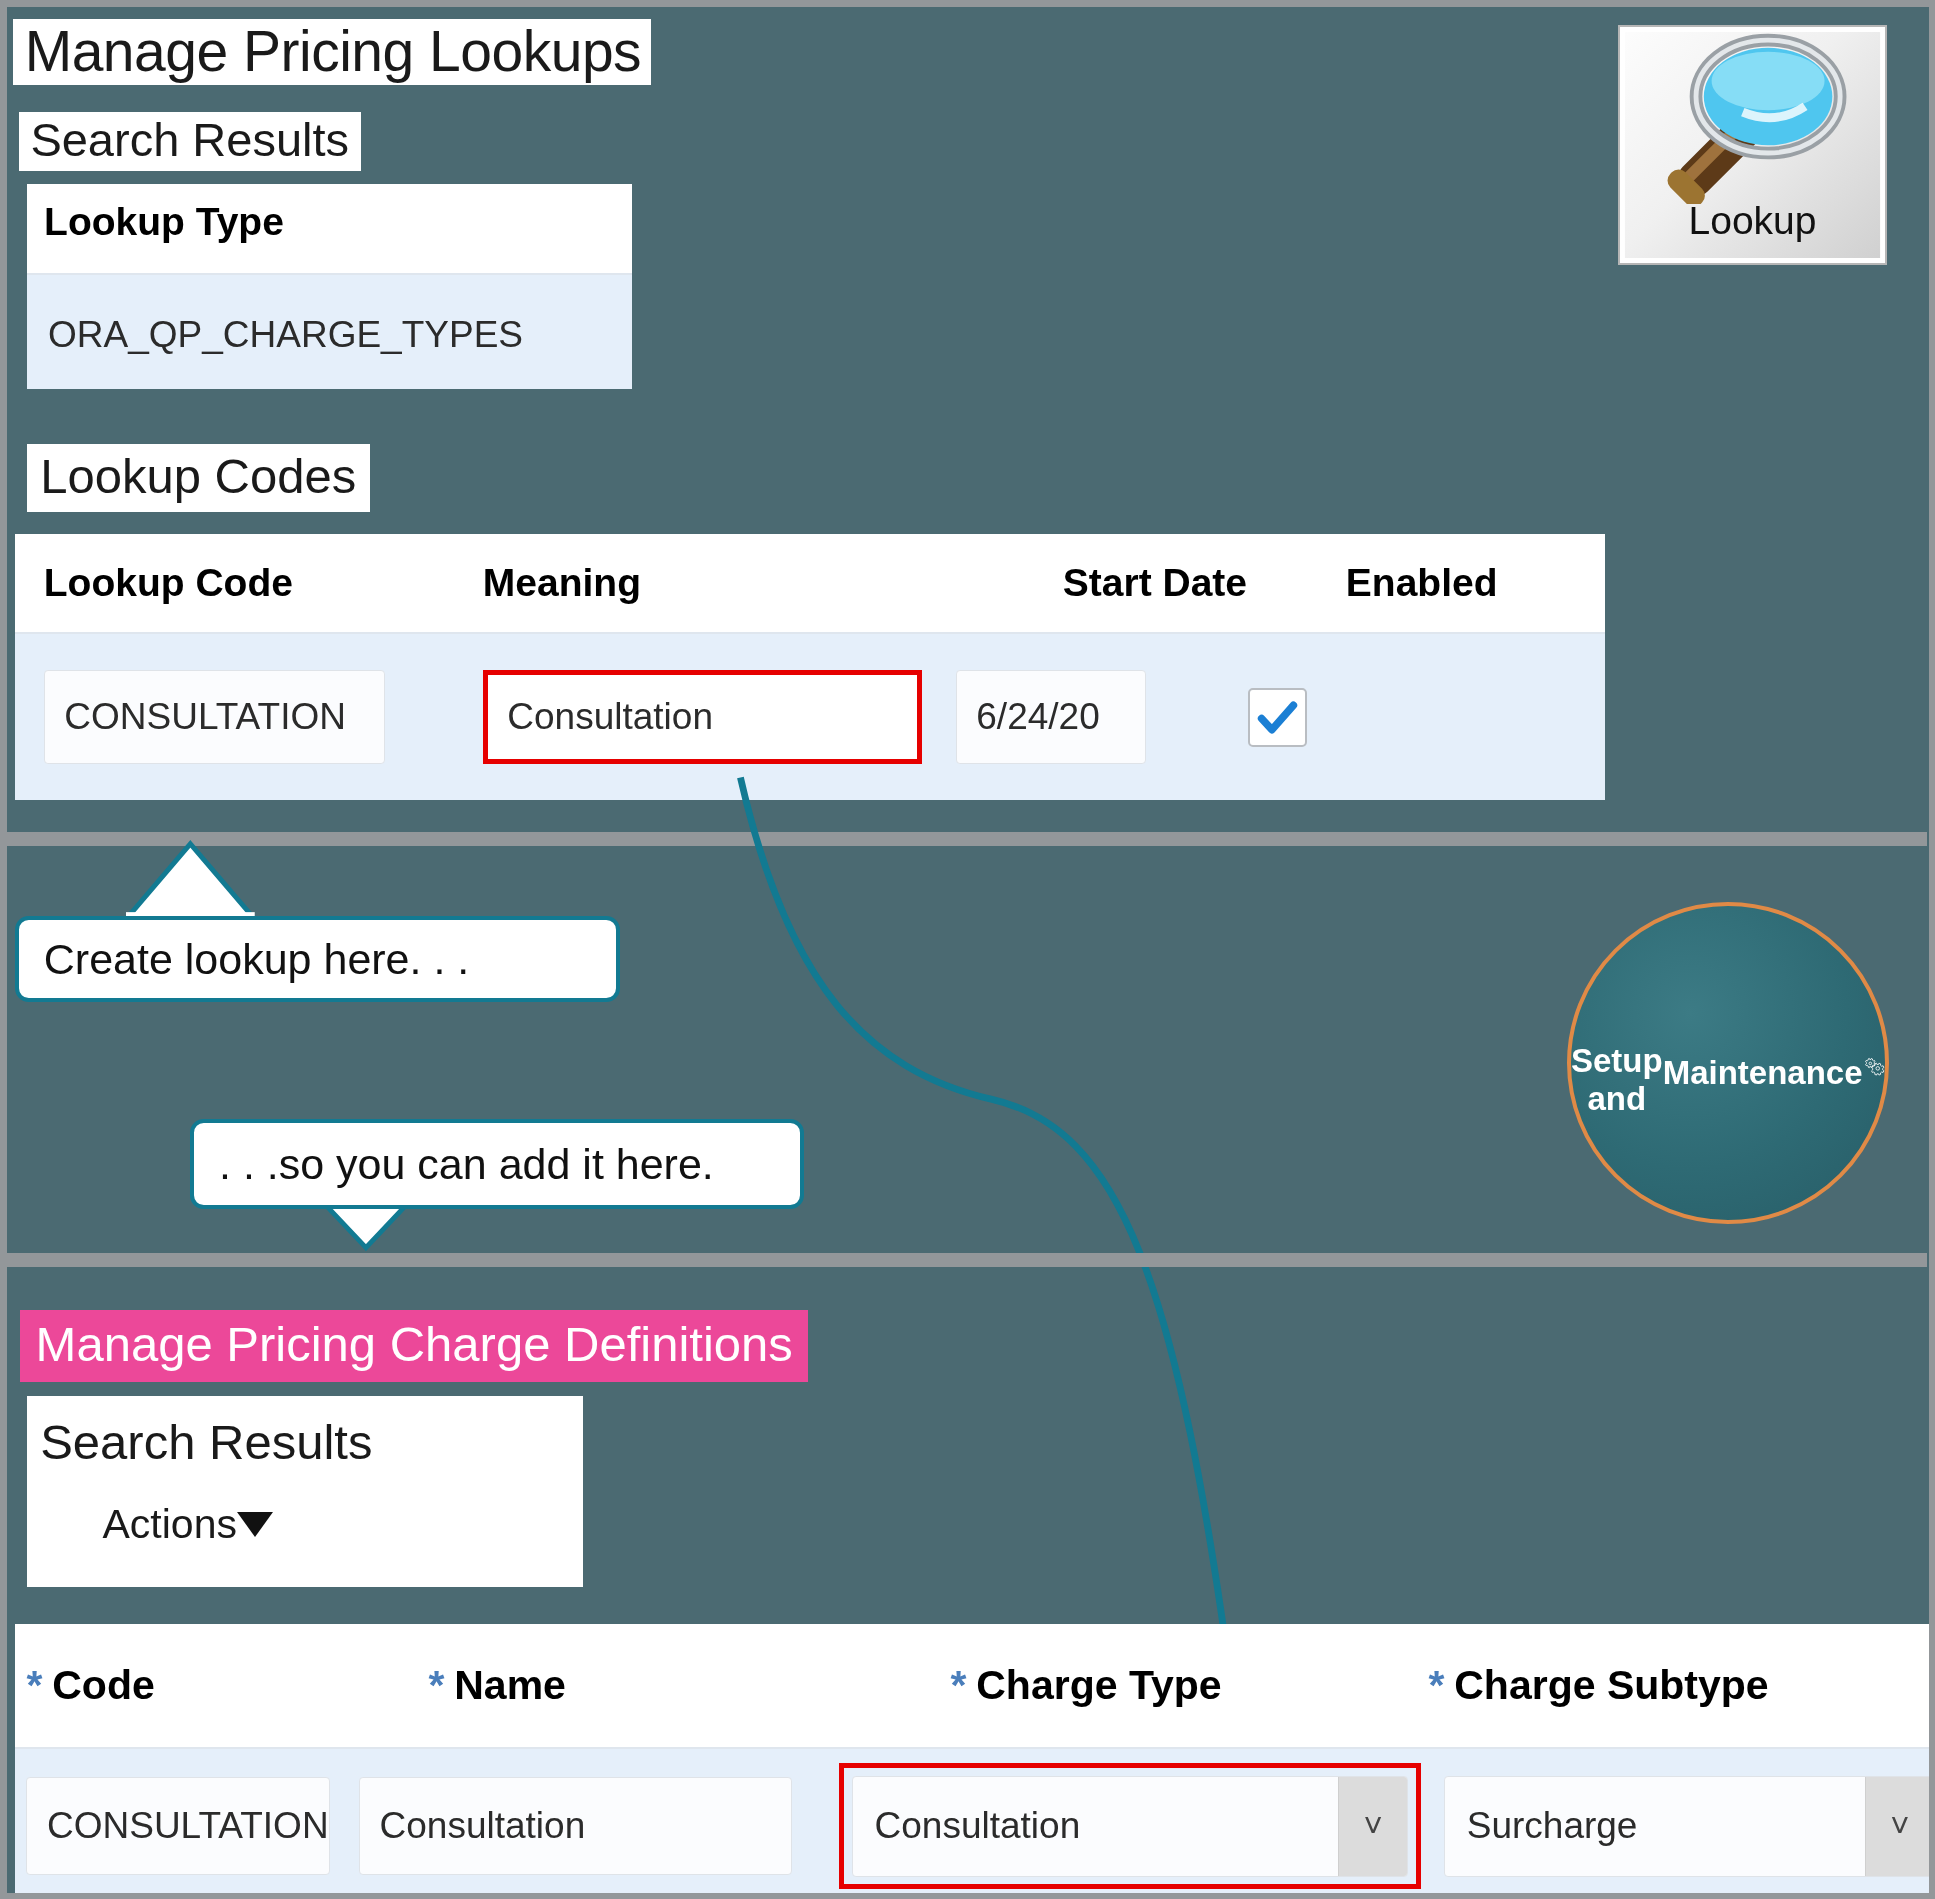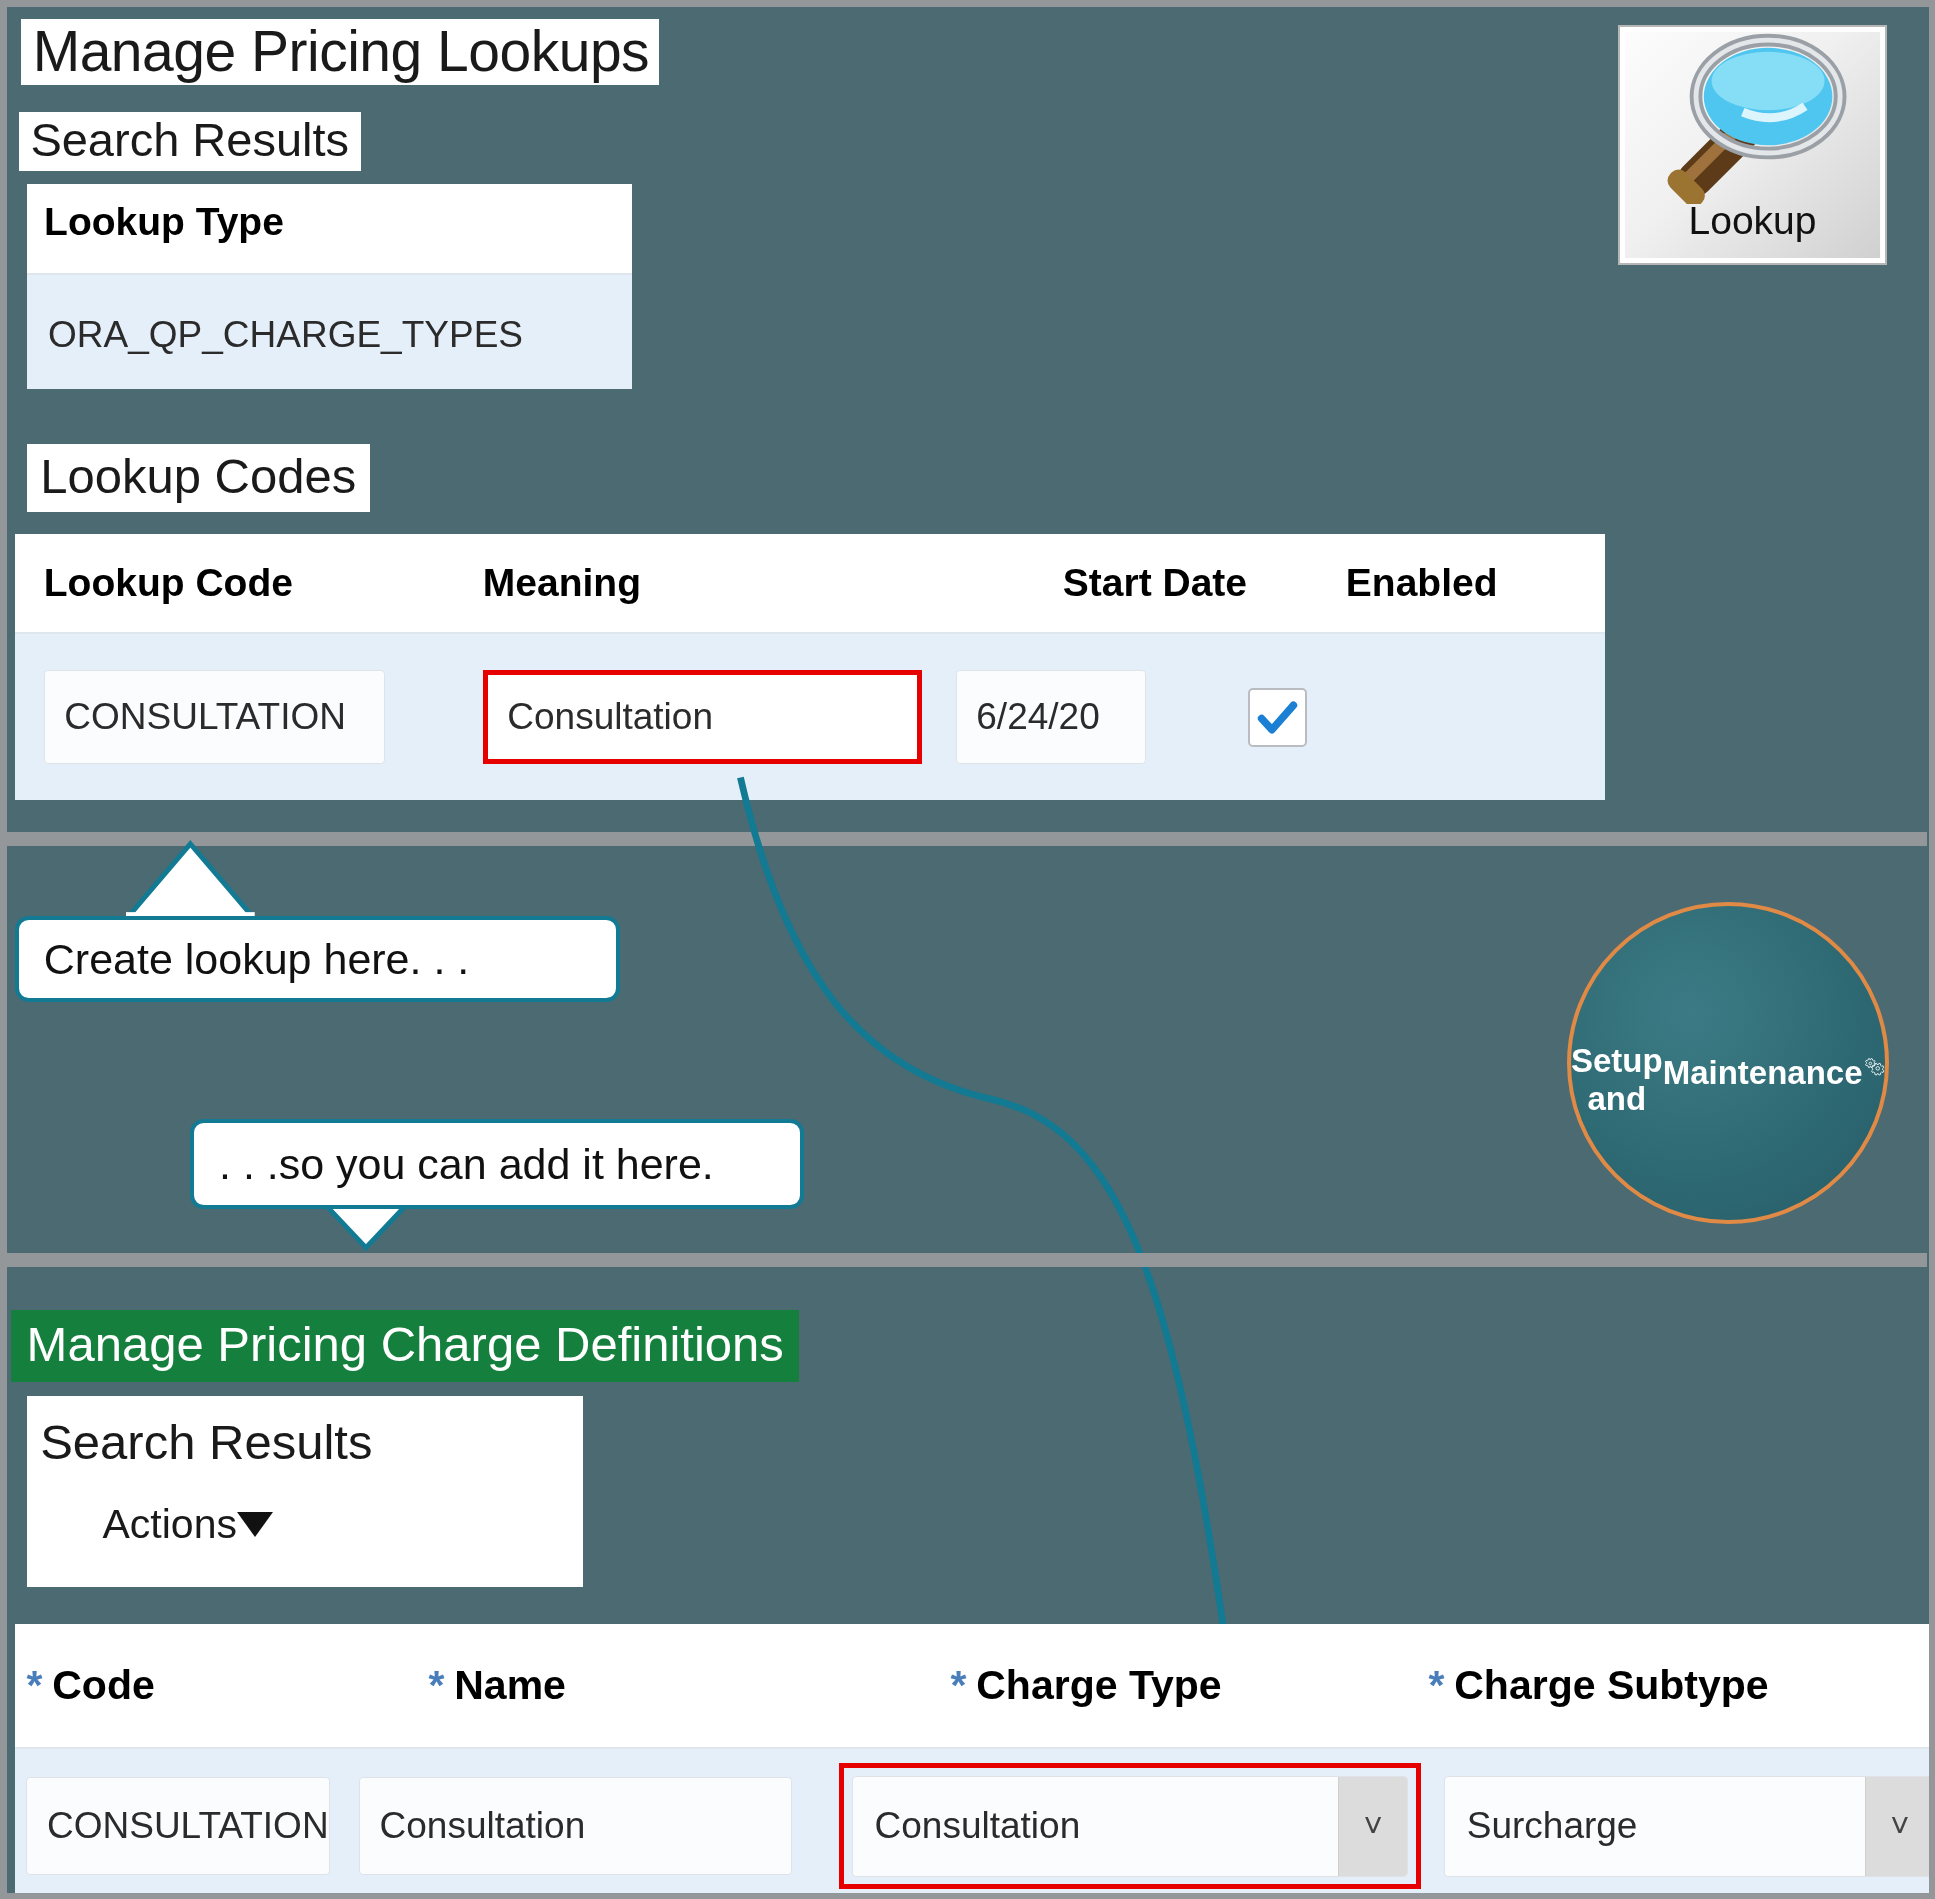--- a/index.html
+++ b/index.html
@@ -10,21 +10,21 @@
     box-sizing:border-box;
     border:7.8px solid #93979a;
     overflow:hidden;
   }
   .abs{position:absolute;}
 
   
   .chip{background:#ffffff;color:#1a1a1a;white-space:nowrap;}
 
   .title-lookups{
-    left:14px;top:11.7px;padding:3.9px 9.8px 5.9px 11.7px;
+    left:6px;top:11.7px;padding:3.9px 9.8px 5.9px 11.7px;
     font-size:57px;line-height:1.0;letter-spacing:-0.5px;
   }
   .sub-search1{
     left:11.7px;top:105px;padding:3.9px 11.7px 7.8px 11.7px;
     font-size:47px;line-height:1.0;
   }
 
   
   .lt-panel{left:19.5px;top:177px;width:605px;background:#ffffff;}
   .lt-head{padding:15.6px 0 29px 17.6px;font-size:39px;font-weight:bold;color:#000;}
@@ -78,21 +78,21 @@
     display:flex;flex-direction:row;align-items:center;
     box-sizing:border-box;
   }
   .badge-txt{
     color:#ffffff;font-weight:bold;font-size:33px;line-height:1.14;
     text-align:center;margin-top:33px;
   }
 
   
   .title-charge{
-    left:4px;top:1303px;background:#15803d;color:#ffffff;
+    left:13px;top:1303px;background:#ec4899;color:#ffffff;
     font-size:49px;line-height:1.0;padding:9.8px 15.6px 13.7px 15.6px;white-space:nowrap;
   }
   .sub-search2{
     left:19.5px;top:1389px;width:556px;background:#ffffff;
   }
   .sub-search2 .s2-title{font-size:49px;color:#1a1a1a;padding:17.6px 0 9.8px 13.7px;}
   .sub-search2 .s2-actions{
     font-size:41px;color:#1a1a1a;padding:21.5px 0 39px 76px;
     display:flex;align-items:center;gap:0;
   }

